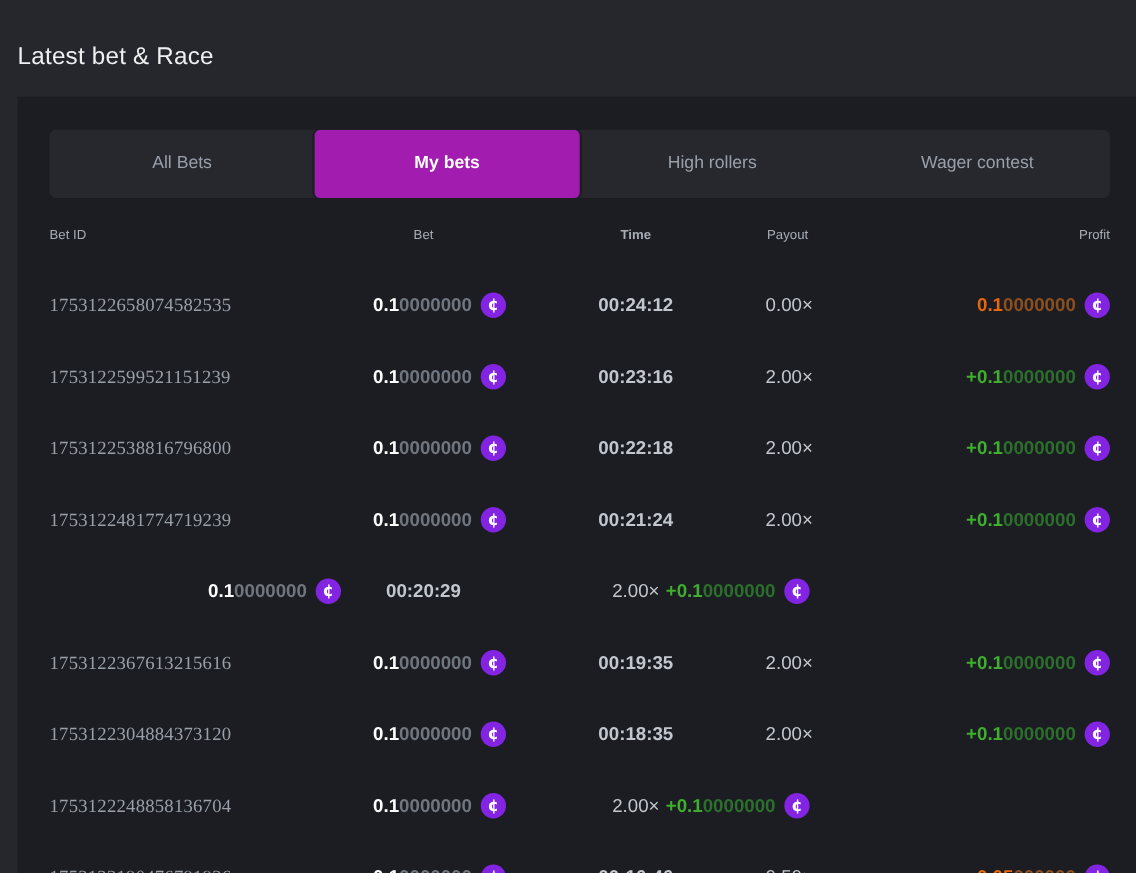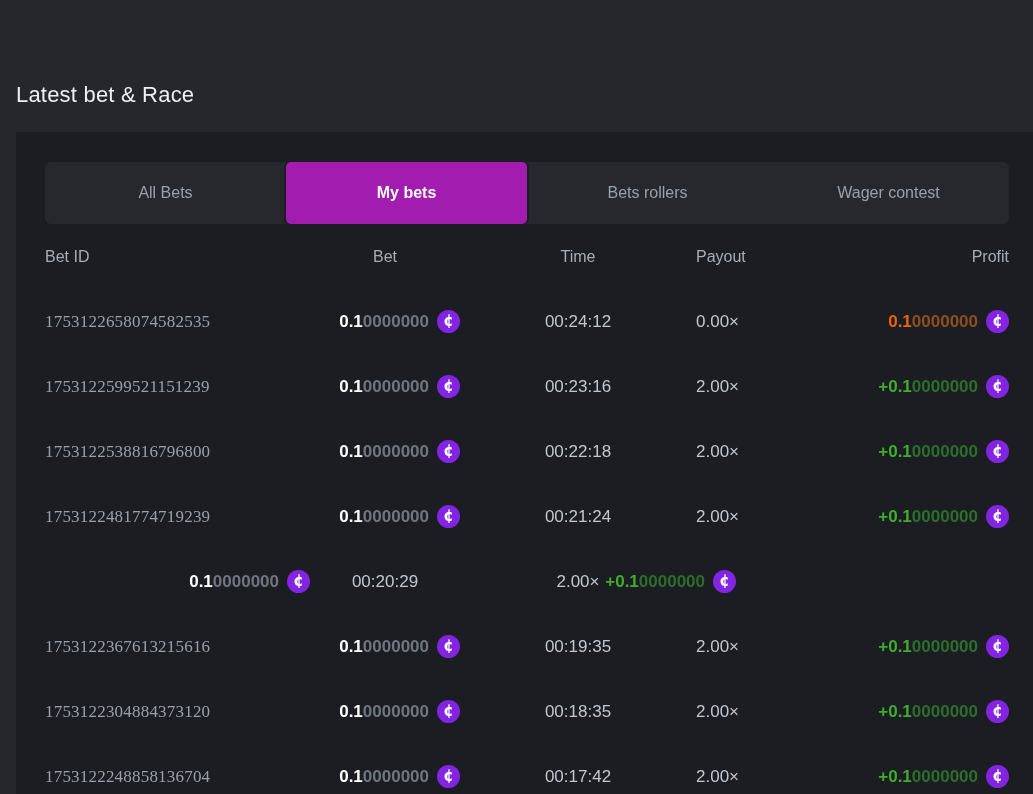--- a/index.html
+++ b/index.html
@@ -9,21 +9,20 @@
     background: #25272c;
     font-family: "Liberation Sans", "DejaVu Sans", sans-serif;
   }
   .page-title {
     color: #edeff1;
     font-size: 22px;
     font-weight: 500;
     padding: 38px 0 0 16px;
     height: 88px;
     letter-spacing: .2px;
-    margin-top: 44px;
   }
   .panel {
     margin-left: 16px;
     background: #1b1d22;
     height: calc(794px - 88px + 40px);
     padding: 30px 24px 0 29px;
   }
   
   .tabs {
     display: flex;
@@ -51,25 +50,25 @@
   }
   
   .grid-row {
     display: grid;
     grid-template-columns: 265px 150px 236px 40px 1fr;
     align-items: center;
     height: 65px;
   }
   .thead {
     color: #a7adb6;
-    font-size: 16px;
+    font-size: 12px;
   }
   .c1 { text-align: left; }
   .c2 { text-align: center; }
-  .c3 { text-align: center; white-space: nowrap; }
+  .c3 { text-align: center; white-space: nowrap; font-weight: bold; }
   .c4 { text-align: center; white-space: nowrap; }
   .c5 { text-align: right; }
   .row { font-size: 17px; }
   .bet-id { color: #99a0aa; letter-spacing: .2px; font-family: Liberation Serif, serif; }
   .time-cell, .payout-cell { color: #c2c7cf; }
   .amount-cell {
     display: flex;
     align-items: center;
     justify-content: flex-end;
     gap: 8px;
@@ -101,21 +100,21 @@
 </head>
 <body>
 
 <div class="page-title">Latest bet &amp; Race</div>
 
 <div class="panel">
 
   <div class="tabs">
     <div class="tab">All Bets</div>
     <div class="tab active">My bets</div>
-    <div class="tab">Bets rollers</div>
+    <div class="tab">High rollers</div>
     <div class="tab">Wager contest</div>
   </div>
 
   <div class="grid-row thead">
     <div class="c1">Bet ID</div>
     <div class="c2">Bet</div>
     <div class="c3">Time</div>
     <div class="c4">Payout</div>
     <div class="c5">Profit</div>
   </div>
@@ -217,21 +216,20 @@
         <span class="coin">¢</span>
       </div>
     </div>
 
     <div class="grid-row row">
       <div class="c1 bet-id">1753122248858136704</div>
       <div class="amount-cell">
         <span class="amount"><span class="main">0.1</span><span class="zeros">0000000</span></span>
         <span class="coin">¢</span>
       </div>
-      <div class="c3 time-cell">00:17:42</div>
       <div class="c4 payout-cell">2.00×</div>
       <div class="amount-cell profit-cell win">
         <span class="amount"><span class="main">+0.1</span><span class="zeros">0000000</span></span>
         <span class="coin">¢</span>
       </div>
     </div>
 
     <div class="grid-row row">
       <div class="c1 bet-id">1753122190476791936</div>
       <div class="amount-cell">

